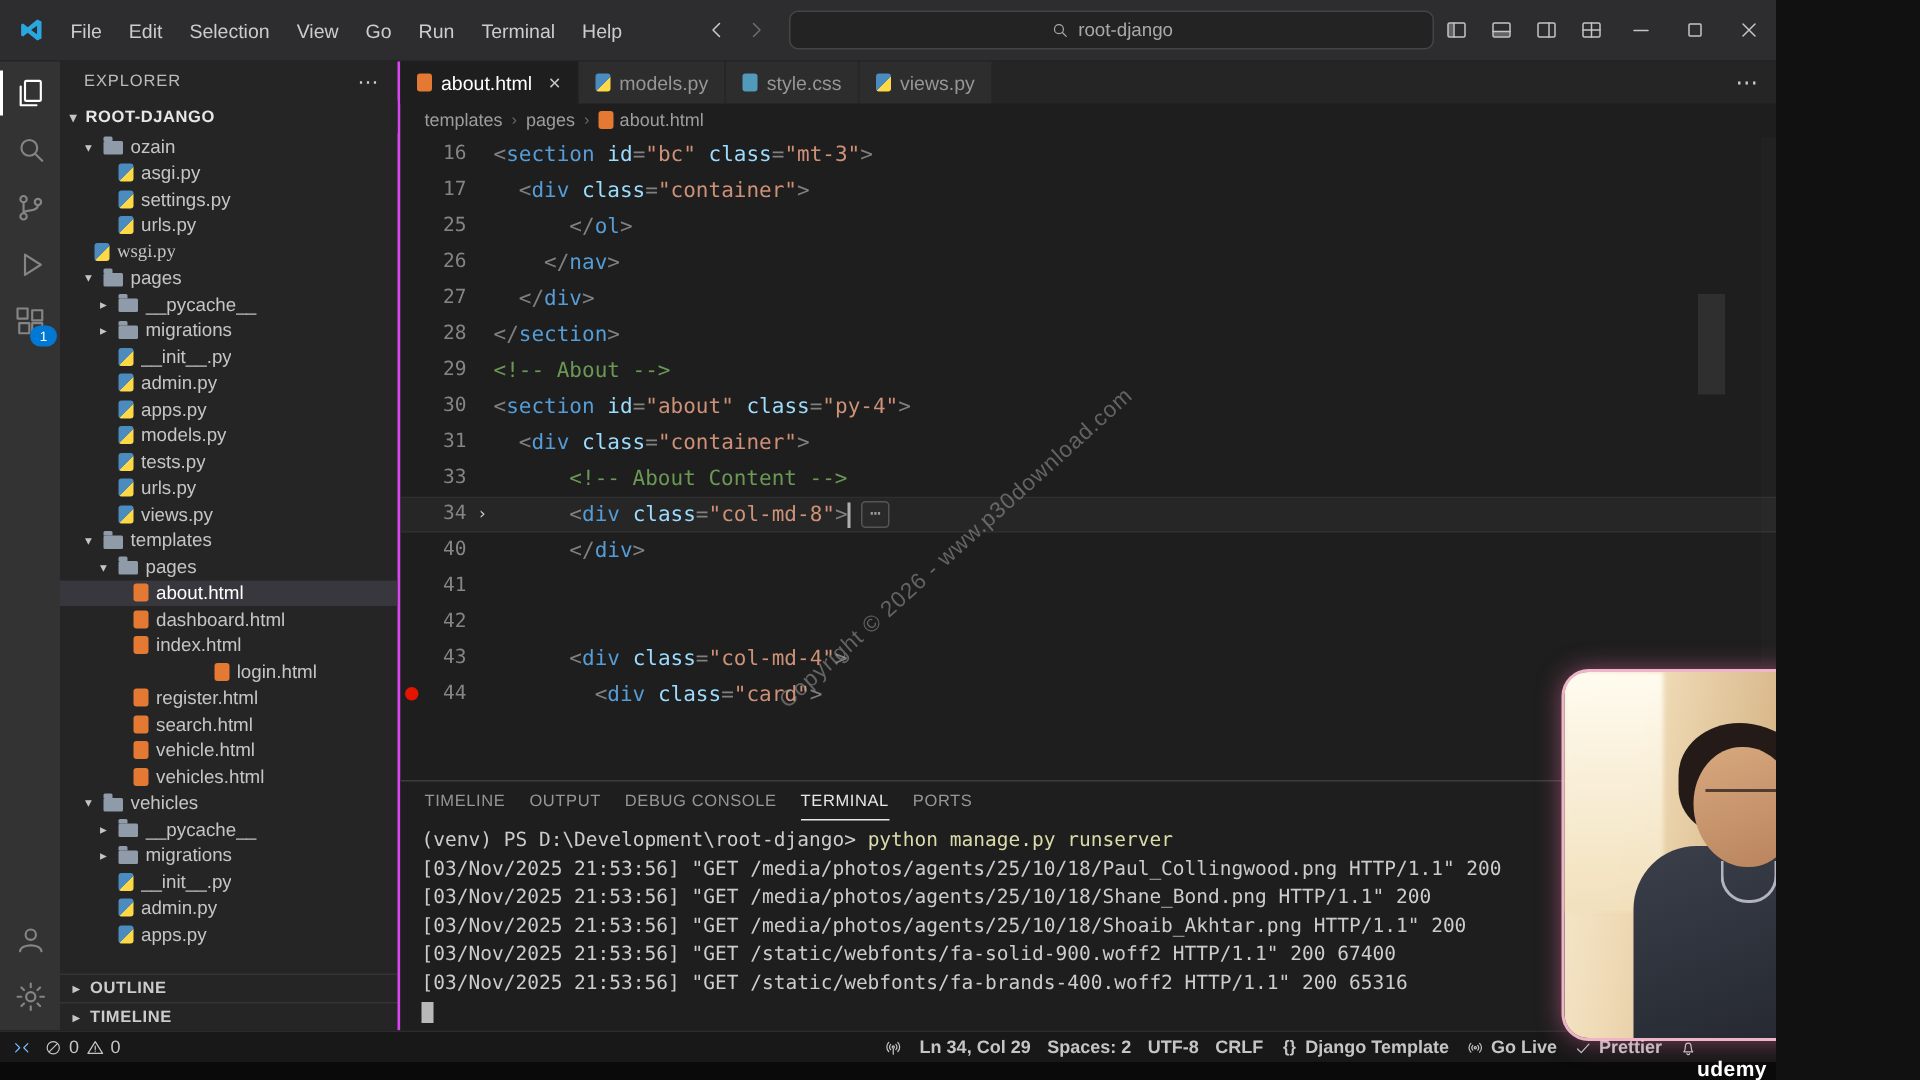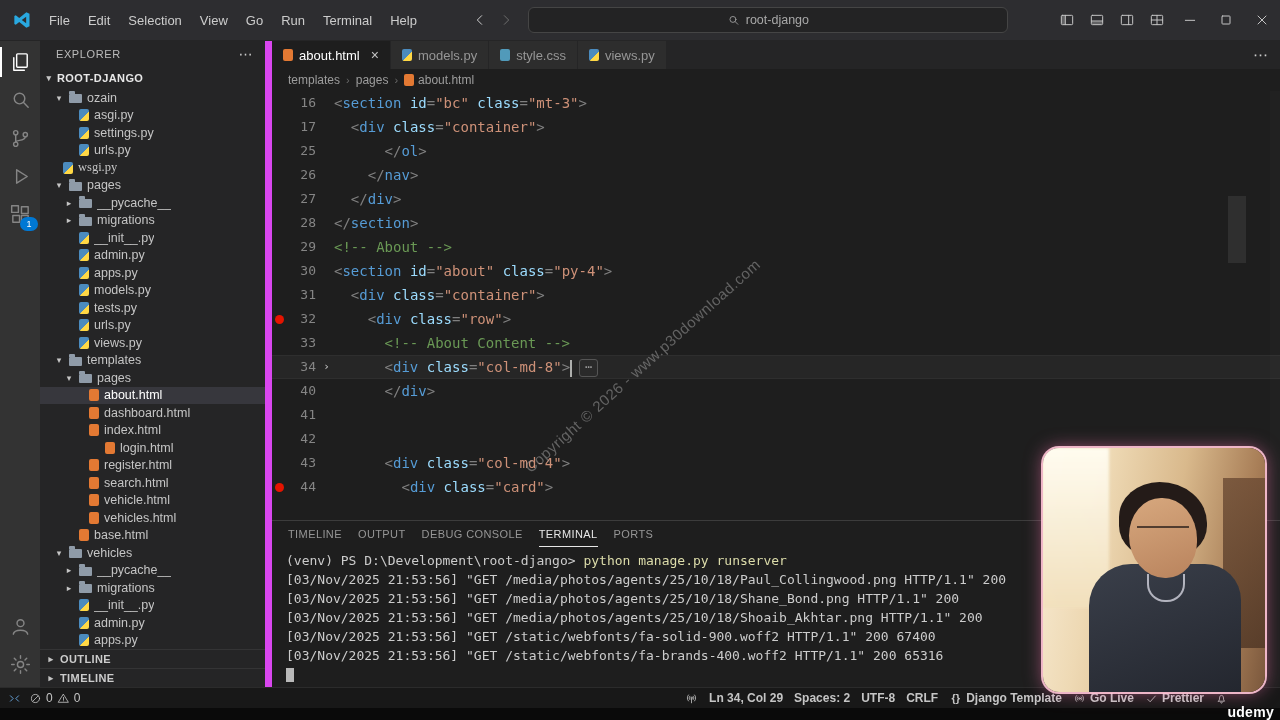--- a/index.html
+++ b/index.html
@@ -1,16 +1,16 @@
 <!DOCTYPE html>
 <html><head>
 <meta charset="utf-8">
 <style>
   html,body{margin:0;padding:0;background:#111;}
-  #app{position:relative;width:1280px;height:720px;overflow:hidden;background:#1e1e1e;
+  #app{position:relative;width:1184px;height:720px;overflow:hidden;background:#1e1e1e;
        font-family:"Liberation Sans",sans-serif;color:#ccc;display:flex;flex-direction:column;}
   .svgicon{display:inline-flex;align-items:center;justify-content:center;}
   .svgicon svg{width:100%;height:100%;display:block;}
 
   
   #titlebar{flex:0 0 40px;background:#2d2d30;display:flex;align-items:center;border-bottom:1px solid #252526;}
   #vslogo{width:20px;height:20px;margin:0 8px 0 12px;}
   .menu-item{padding:0 9px;font-size:13px;color:#cccccc;height:100%;display:flex;align-items:center;cursor:default;}
   #navarrows{margin-left:46px;display:flex;gap:10px;}
   #navarrows .svgicon{width:16px;height:16px;color:#cccccc;}
@@ -29,21 +29,21 @@
   #activitybar{flex:0 0 40px;background:#333333;display:flex;flex-direction:column;align-items:center;padding-top:2px;}
   .ab-item{width:40px;height:38px;display:flex;align-items:center;justify-content:center;color:#858585;position:relative;cursor:pointer;}
   .ab-item .svgicon{width:23px;height:23px;}
   .ab-item.active{color:#ffffff;}
   .ab-item.active::before{content:"";position:absolute;left:0;top:4px;bottom:4px;width:2px;background:#ffffff;}
   .ab-item .badge{position:absolute;right:2px;bottom:2px;min-width:14px;height:14px;border-radius:7px;background:#0078d4;
                   color:#fff;font-size:9px;display:flex;align-items:center;justify-content:center;padding:0 2px;}
   #ab-bottom{margin-top:auto;margin-bottom:4px;}
 
   
-  #sidebar{flex:0 0 225px;background:#252526;display:flex;flex-direction:column;min-height:0;border-right:7px solid #d946ef;}
+  #sidebar{flex:0 0 225px;background:#252526;display:flex;flex-direction:column;min-height:0;border-right:2px solid #d946ef;}
   #side-header{flex:0 0 26px;display:flex;align-items:center;padding:0 12px 0 16px;font-size:11px;letter-spacing:.6px;color:#bbbbbb;}
   #side-header .more{margin-left:auto;color:#cccccc;font-size:14px;cursor:pointer;}
   #root-row{flex:0 0 22px;display:flex;align-items:center;gap:3px;padding-left:4px;font-size:11px;font-weight:700;
             letter-spacing:.4px;color:#e7e7e7;cursor:pointer;background:#252526;}
   #root-row .tw{font-size:9px;}
   #tree{flex:1 1 auto;overflow:hidden;}
   .tree-row{height:17.5px;display:flex;align-items:center;gap:5px;font-size:12.5px;color:#c5c5c5;cursor:pointer;white-space:nowrap;}
   .tree-row.selected{background:#37373d;color:#ffffff;}
   .tw{flex:0 0 10px;width:10px;text-align:center;color:#c5c5c5;font-size:9px;}
   .folder-ic{flex:0 0 13px;width:13px;height:9px;background:#8f9ba8;border-radius:1px;position:relative;margin-top:2px;}
@@ -404,21 +404,21 @@
           <div class="tree-row" style="padding-left: 34px;">
             <span class="tw"></span>
             <span class="fi html"></span>
             <span class="tree-label">dashboard.html</span>
           </div>
           <div class="tree-row" style="padding-left: 34px;">
             <span class="tw"></span>
             <span class="fi html"></span>
             <span class="tree-label">index.html</span>
           </div>
-          <div class="tree-row" style="padding-left: 50px;">
+          <div class="tree-row" style="padding-left: 34px; justify-content: center;">
             <span class="tw"></span>
             <span class="fi html"></span>
             <span class="tree-label">login.html</span>
           </div>
           <div class="tree-row" style="padding-left: 34px;">
             <span class="tw"></span>
             <span class="fi html"></span>
             <span class="tree-label">register.html</span>
           </div>
           <div class="tree-row" style="padding-left: 34px;">
@@ -428,25 +428,20 @@
           </div>
           <div class="tree-row" style="padding-left: 34px;">
             <span class="tw"></span>
             <span class="fi html"></span>
             <span class="tree-label">vehicle.html</span>
           </div>
           <div class="tree-row" style="padding-left: 34px;">
             <span class="tw"></span>
             <span class="fi html"></span>
             <span class="tree-label">vehicles.html</span>
-          </div>
-          <div class="tree-row" style="padding-left: 24px;">
-            <span class="tw"></span>
-            <span class="fi html"></span>
-            <span class="tree-label">base.html</span>
           </div>
           <div class="tree-row" style="padding-left: 14px;">
             <span class="tw">▾</span>
             <span class="folder-ic"></span>
             <span class="tree-label">vehicles</span>
           </div>
           <div class="tree-row" style="padding-left: 24px;">
             <span class="tw">▸</span>
             <span class="folder-ic"></span>
             <span class="tree-label">__pycache__</span>
@@ -587,28 +582,20 @@
               </span>
               <span class="code-text"><span class="tk-p">&lt;</span><span class="tk-t">section</span><span class="tk-w"> </span><span class="tk-a">id</span><span class="tk-p">=</span><span class="tk-s">"about"</span><span class="tk-w"> </span><span class="tk-a">class</span><span class="tk-p">=</span><span class="tk-s">"py-4"</span><span class="tk-p">&gt;</span></span>
             </div>
             <div class="code-row">
               <span class="gutter">
                 <span class="bp"></span>
                 <span class="lnum">31</span>
                 <span class="foldz"></span>
               </span>
               <span class="code-text"><span class="tk-w">  </span><span class="tk-p">&lt;</span><span class="tk-t">div</span><span class="tk-w"> </span><span class="tk-a">class</span><span class="tk-p">=</span><span class="tk-s">"container"</span><span class="tk-p">&gt;</span></span>
-            </div>
-            <div class="code-row">
-              <span class="gutter">
-                <span class="bp on"></span>
-                <span class="lnum">32</span>
-                <span class="foldz"></span>
-              </span>
-              <span class="code-text"><span class="tk-w">    </span><span class="tk-p">&lt;</span><span class="tk-t">div</span><span class="tk-w"> </span><span class="tk-a">class</span><span class="tk-p">=</span><span class="tk-s">"row"</span><span class="tk-p">&gt;</span></span>
             </div>
             <div class="code-row">
               <span class="gutter">
                 <span class="bp"></span>
                 <span class="lnum">33</span>
                 <span class="foldz"></span>
               </span>
               <span class="code-text"><span class="tk-w">      </span><span class="tk-c">&lt;!-- About Content --&gt;</span></span>
             </div>
             <div class="code-row current">

